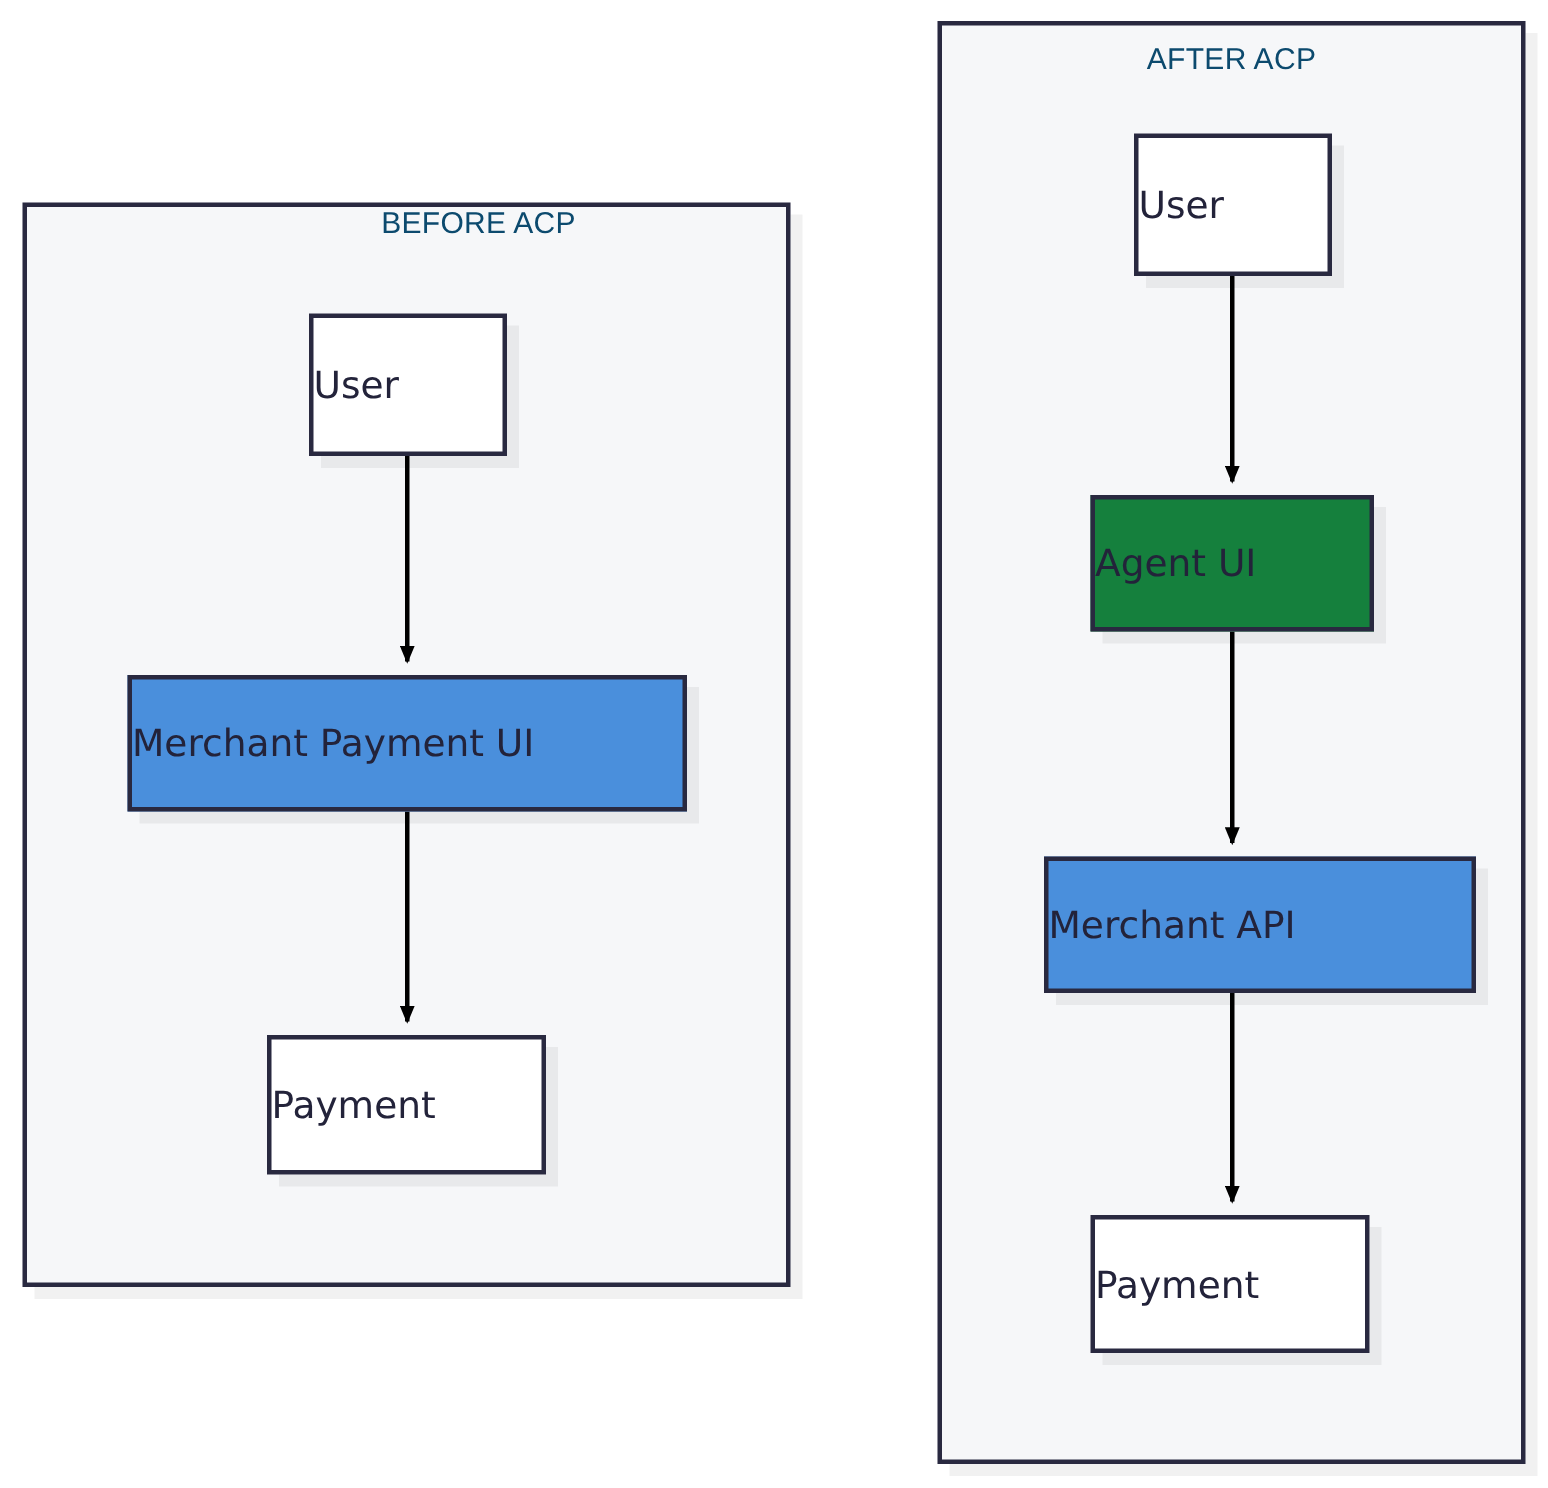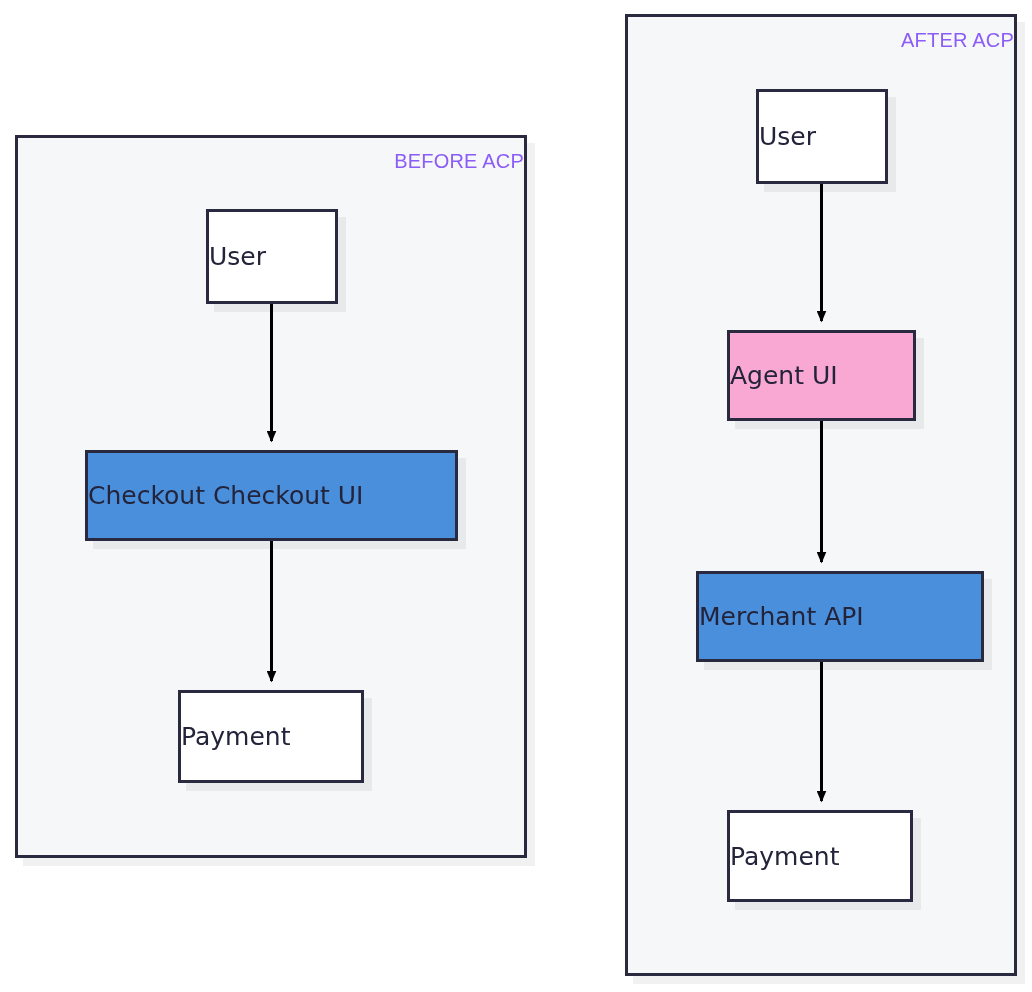--- a/index.html
+++ b/index.html
@@ -41,29 +41,29 @@
     left: 625px;
     top: 14px;
     width: 392px;
     height: 962px;
   }
 
   .cluster-title {
     position: absolute;
     left: 0;
     width: 100%;
-    text-align: right;
+    text-align: center;
     font-size: 20px;
     font-family: "Liberation Sans", sans-serif;
     font-weight: 400;
-    color: #8b5cf6;
+    color: #0c4a6e;
     letter-spacing: 0.2px;
     white-space: nowrap;
   }
-  #cluster-before .cluster-title { top: 12px; }
+  #cluster-before .cluster-title { top: 0; padding-left: 48px; }
   #cluster-after  .cluster-title { top: 12px; }
 
   
   .node {
     position: absolute;
     box-sizing: border-box;
     border: 3px solid #292940;
     display: flex;
     align-items: center;
     justify-content: flex-start;
@@ -72,21 +72,21 @@
   }
   .node .node-label {
     font-family: "DejaVu Sans", sans-serif;
     font-size: 25px;
     color: #23233a;
     line-height: 1;
     white-space: nowrap;
   }
   .node.plain { background: #ffffff; }
   .node.blue  { background: #4a8fdc; }
-  .node.red   { background: #f9a8d4; }
+  .node.red   { background: #15803d; }
 
   
   #node-before-user        { left: 206px; top: 209px; width: 132px; height: 95px; }
   #node-before-checkout    { left: 85px;  top: 450px; width: 373px; height: 91px; }
   #node-before-payment     { left: 178px; top: 690px; width: 186px; height: 93px; }
 
   
   #node-after-user         { left: 756px; top: 89px;  width: 132px; height: 95px; }
   #node-after-agent        { left: 727px; top: 330px; width: 189px; height: 91px; }
   #node-after-merchantapi  { left: 696px; top: 571px; width: 288px; height: 91px; }
@@ -141,21 +141,21 @@
 
   <div class="cluster" id="cluster-after">
     <div class="cluster-title">AFTER ACP</div>
   </div>
 
   <div class="node plain" id="node-before-user">
     <span class="node-label">User</span>
   </div>
 
   <div class="node blue" id="node-before-checkout">
-    <span class="node-label">Checkout Checkout UI</span>
+    <span class="node-label">Merchant Payment UI</span>
   </div>
 
   <div class="node plain" id="node-before-payment">
     <span class="node-label">Payment</span>
   </div>
 
   <div class="node plain" id="node-after-user">
     <span class="node-label">User</span>
   </div>
 

